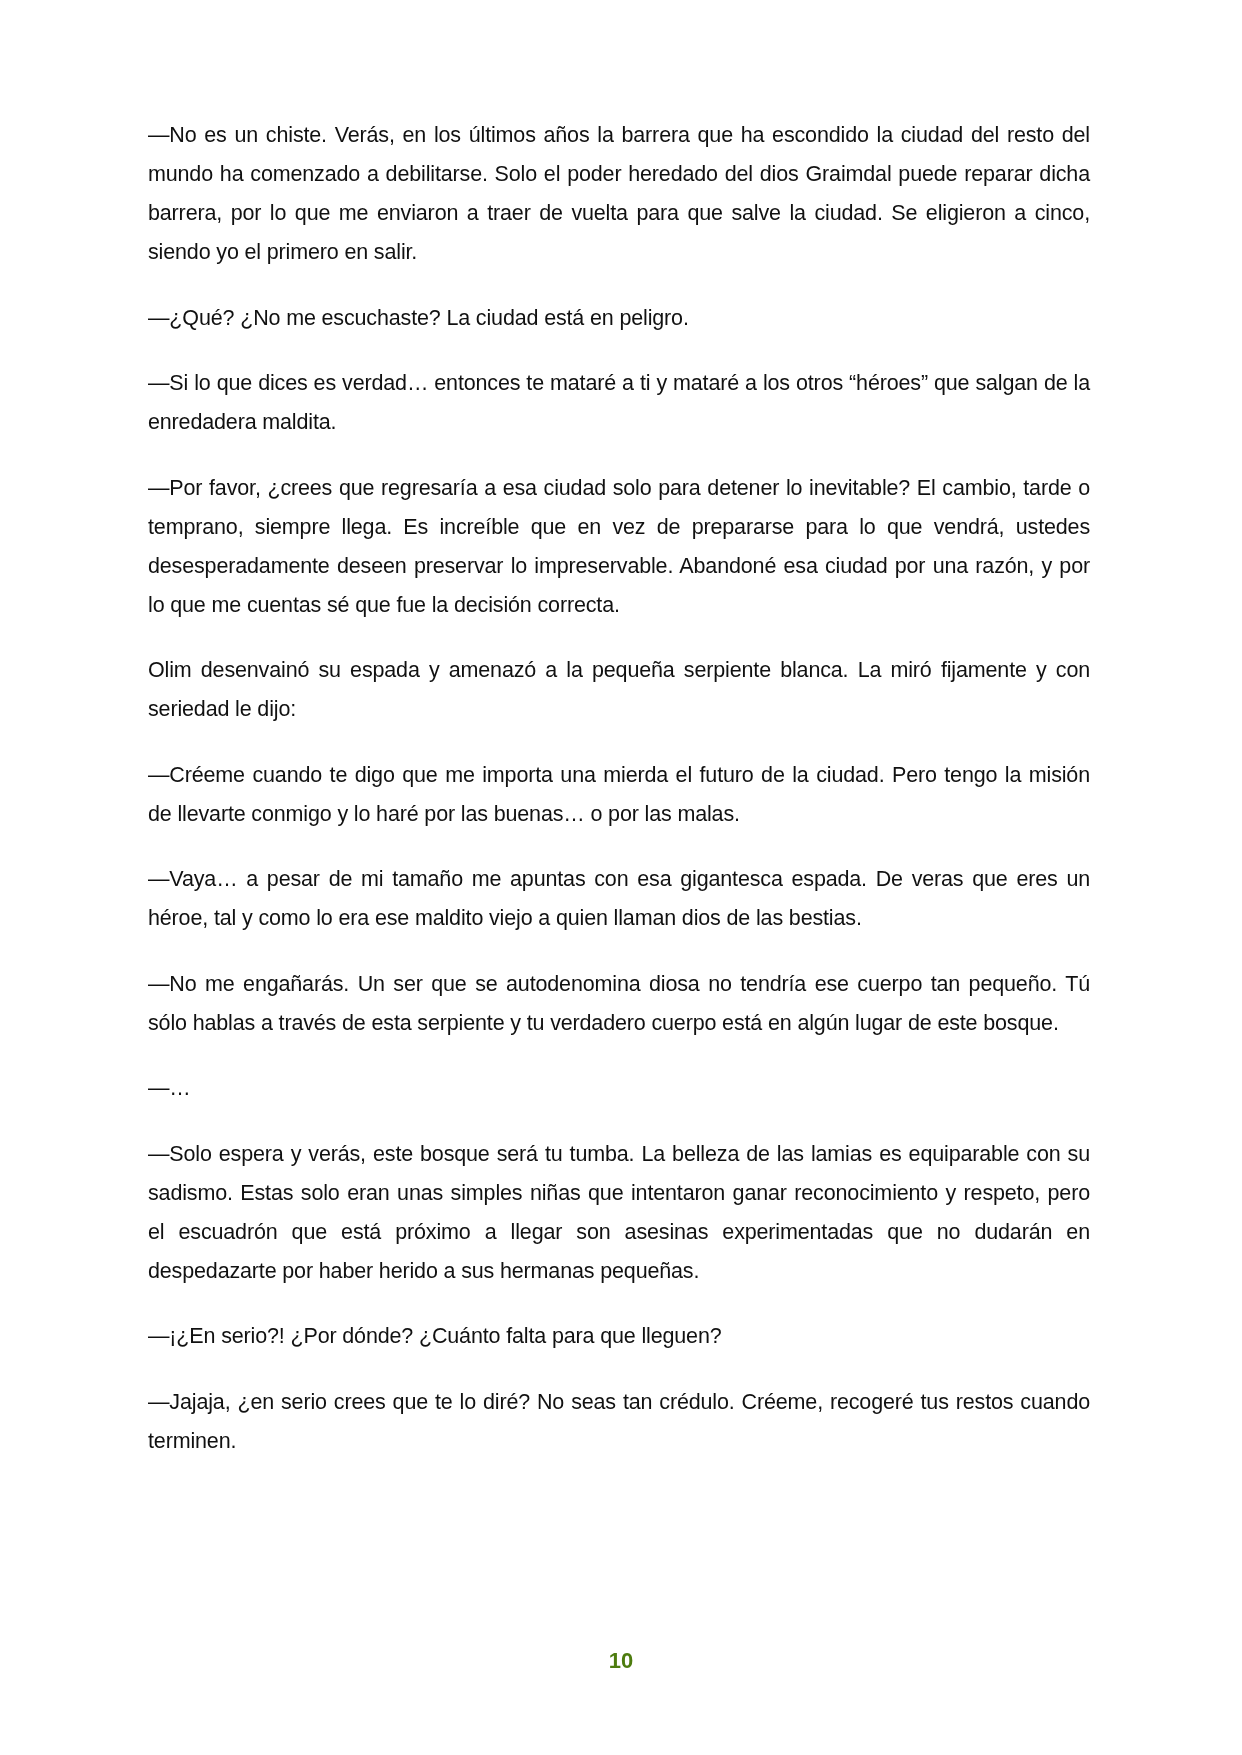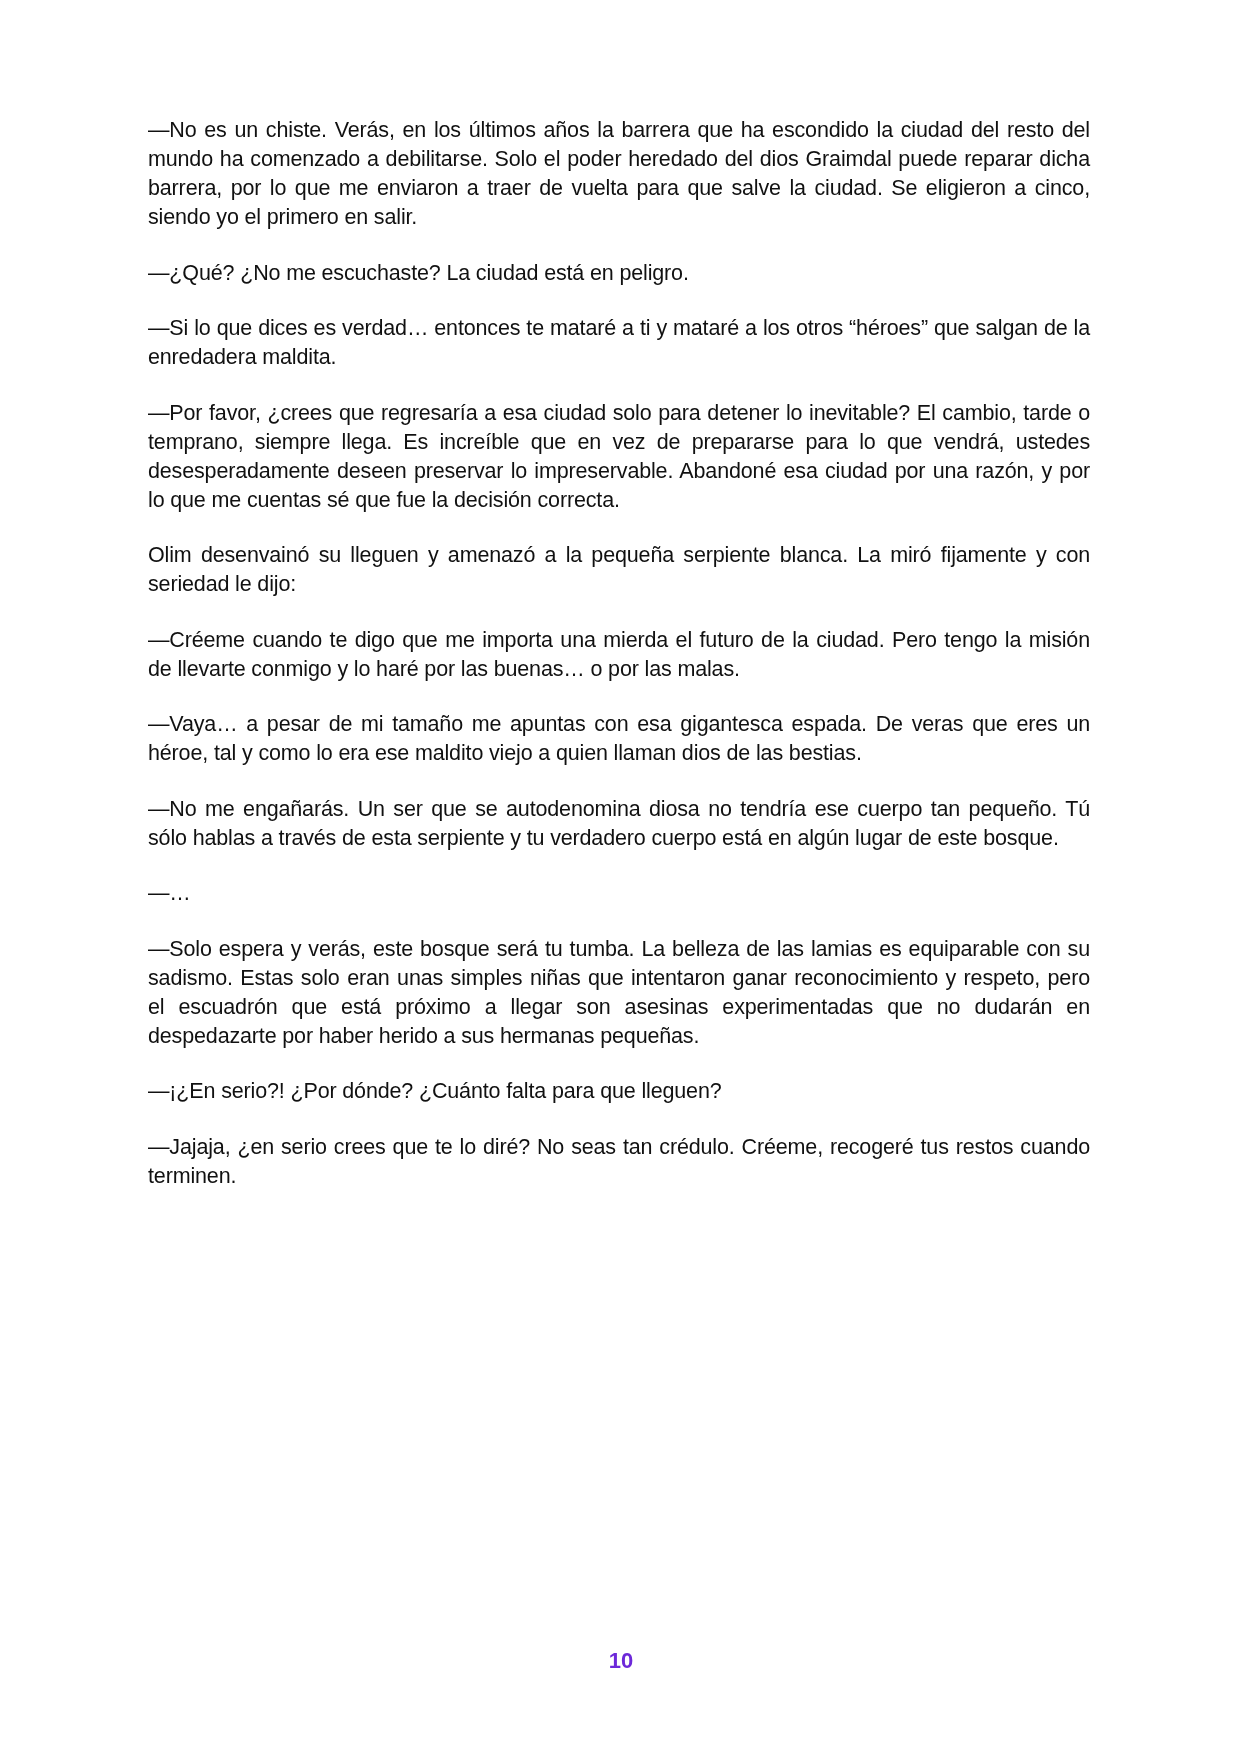--- a/index.html
+++ b/index.html
@@ -4,49 +4,49 @@
   <style>
     html, body { margin: 0; padding: 0; background: #ffffff; }
     body { width: 1242px; height: 1755px; position: relative; overflow: hidden; }
     .page {
       position: absolute;
       left: 148px;
       top: 116px;
       width: 942px;
       font-family: "Liberation Sans", sans-serif;
       font-size: 21.5px;
-      line-height: 29px;
+      line-height: 39px;
       color: #111111;
     }
     .page p {
       margin: 0 0 26.5px 0;
       text-align: justify;
       letter-spacing: -0.15px;
     }
     .page-number {
       position: absolute;
       left: 0;
       width: 1242px;
       top: 1648px;
       text-align: center;
       font-family: "Liberation Sans", sans-serif;
       font-weight: bold;
       font-size: 22px;
-      color: #6d28d9;
+      color: #4d7c0f;
     }
   </style>
 </head>
 <body>
 
 <div class="page">
   <p>—No es un chiste. Verás, en los últimos años la barrera que ha escondido la ciudad del resto del mundo ha comenzado a debilitarse. Solo el poder heredado del dios Graimdal puede reparar dicha barrera, por lo que me enviaron a traer de vuelta para que salve la ciudad. Se eligieron a cinco, siendo yo el primero en salir.</p>
   <p>—¿Qué? ¿No me escuchaste? La ciudad está en peligro.</p>
   <p>—Si lo que dices es verdad… entonces te mataré a ti y mataré a los otros “héroes” que salgan de la enredadera maldita.</p>
   <p>—Por favor, ¿crees que regresaría a esa ciudad solo para detener lo inevitable? El cambio, tarde o temprano, siempre llega. Es increíble que en vez de prepararse para lo que vendrá, ustedes desesperadamente deseen preservar lo impreservable. Abandoné esa ciudad por una razón, y por lo que me cuentas sé que fue la decisión correcta.</p>
-  <p>Olim desenvainó su lleguen y amenazó a la pequeña serpiente blanca. La miró fijamente y con seriedad le dijo:</p>
+  <p>Olim desenvainó su espada y amenazó a la pequeña serpiente blanca. La miró fijamente y con seriedad le dijo:</p>
   <p>—Créeme cuando te digo que me importa una mierda el futuro de la ciudad. Pero tengo la misión de llevarte conmigo y lo haré por las buenas… o por las malas.</p>
   <p>—Vaya… a pesar de mi tamaño me apuntas con esa gigantesca espada. De veras que eres un héroe, tal y como lo era ese maldito viejo a quien llaman dios de las bestias.</p>
   <p>—No me engañarás. Un ser que se autodenomina diosa no tendría ese cuerpo tan pequeño. Tú sólo hablas a través de esta serpiente y tu verdadero cuerpo está en algún lugar de este bosque.</p>
   <p>—…</p>
   <p>—Solo espera y verás, este bosque será tu tumba. La belleza de las lamias es equiparable con su sadismo. Estas solo eran unas simples niñas que intentaron ganar reconocimiento y respeto, pero el escuadrón que está próximo a llegar son asesinas experimentadas que no dudarán en despedazarte por haber herido a sus hermanas pequeñas.</p>
   <p>—¡¿En serio?! ¿Por dónde? ¿Cuánto falta para que lleguen?</p>
   <p>—Jajaja, ¿en serio crees que te lo diré? No seas tan crédulo. Créeme, recogeré tus restos cuando terminen.</p>
 </div>
 
 <div class="page-number">10</div>

